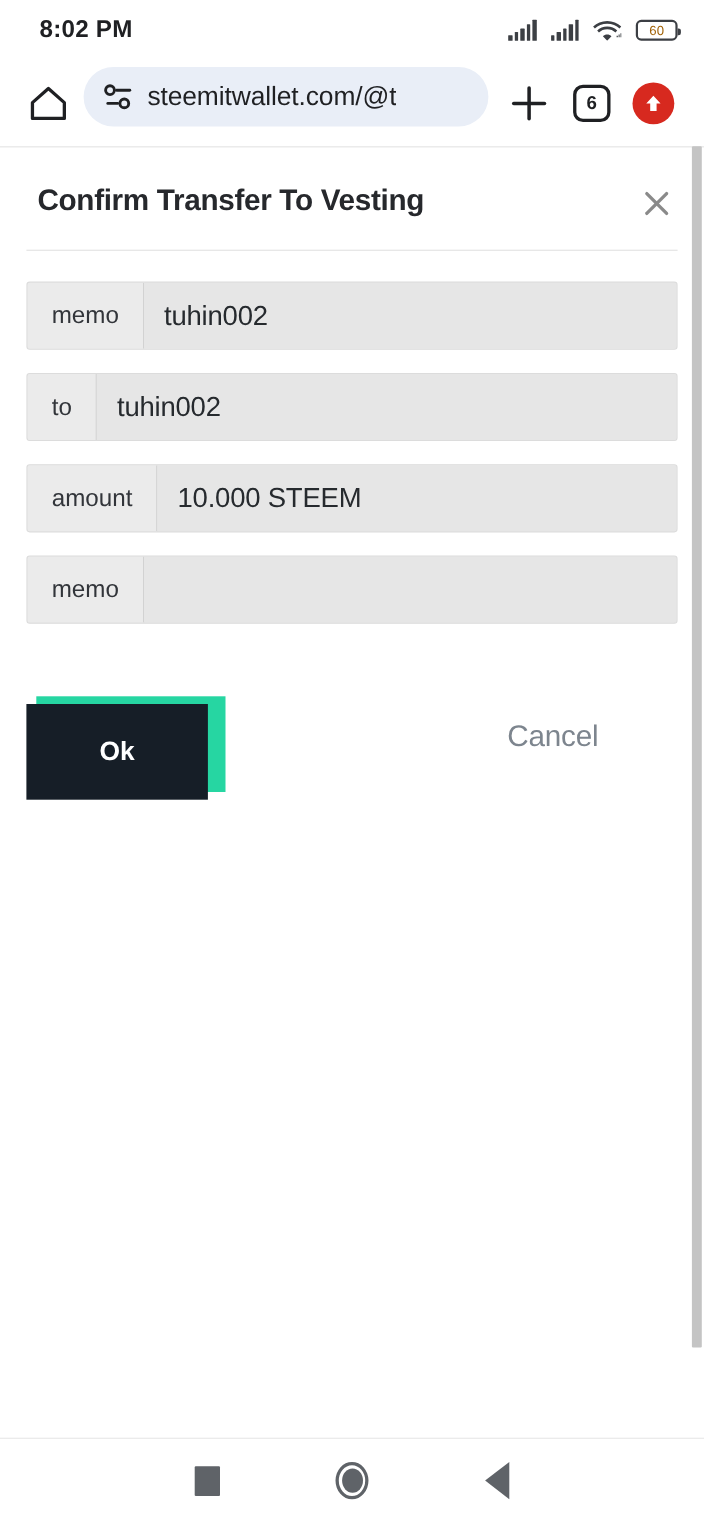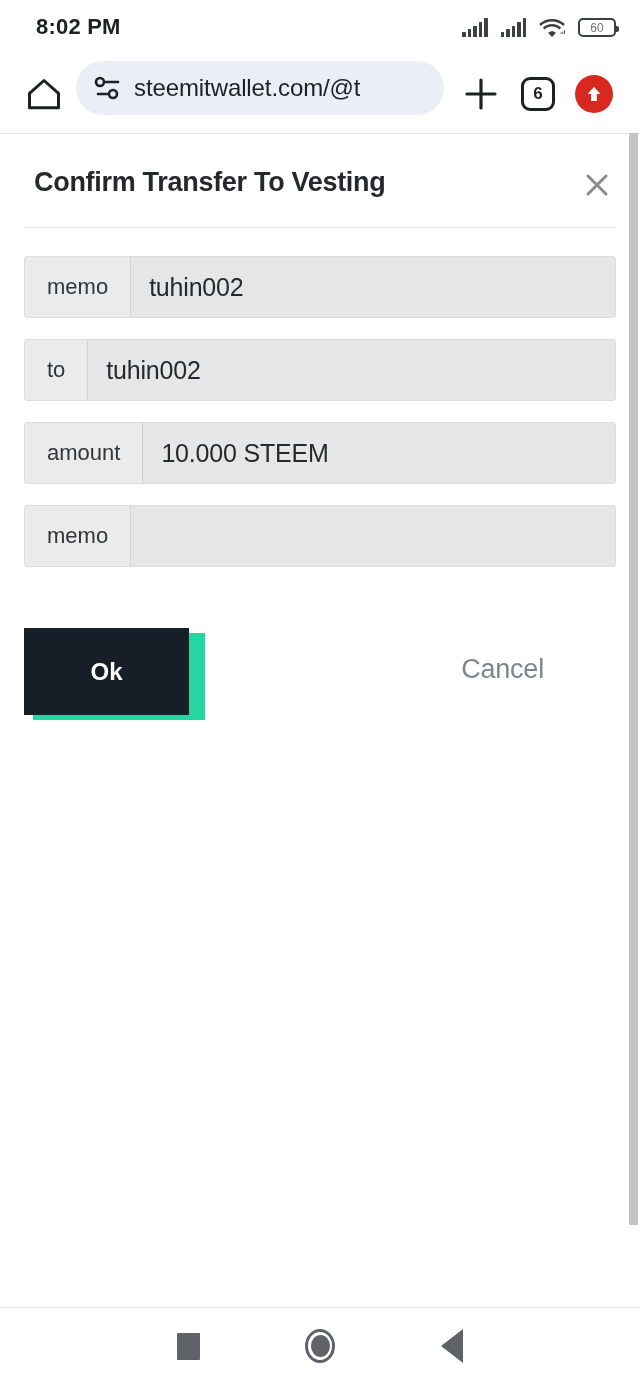--- a/index.html
+++ b/index.html
@@ -41,21 +41,21 @@
   .wifi-ico { width: 26px; height: 20px; display:block; }
   .batt {
     width: 38px; height: 19px; border: 2px solid #3c3f44;
     border-radius: 5px; position: relative;
     display: flex; align-items: center; justify-content: center;
   }
   .batt::after {
     content: ""; position: absolute; right: -5px; top: 6px;
     width: 3px; height: 6px; background: #3c3f44; border-radius: 0 2px 2px 0;
   }
-  .batt span { font-size: 12px; font-weight: 500; color: #737373; line-height: 1; }
+  .batt span { font-size: 12px; font-weight: 500; color: #a16207; line-height: 1; }
 
   
   .toolbar {
     position: absolute; top: 54px; left: 0;
     width: 640px; height: 79px;
     display: flex; align-items: center;
     background: #ffffff;
     padding: 0 18px 0 16px;
     gap: 0;
   }
@@ -131,21 +131,21 @@
   .actions {
     display: flex; align-items: center;
     padding: 36px 24px 0 24px;
   }
   .ok-wrap { position: relative; width: 172px; height: 96px; }
   .ok-shadow {
     position: absolute; left: 9px; top: 9px;
     width: 172px; height: 87px; background: #26d6a2;
   }
   .ok-btn {
-    position: absolute; left: 0; top: 4px;
+    position: absolute; left: 0; top: 16px;
     width: 165px; height: 87px;
     background: #161e27; border: 0; cursor: pointer;
     display: flex; align-items: center; justify-content: center;
     font-family: "Liberation Sans", sans-serif;
     font-size: 24px; font-weight: bold; color: #ffffff;
   }
   .cancel-btn {
     margin-left: auto; margin-right: 72px; margin-top: -6px;
     background: none; border: 0; cursor: pointer;
     font-family: "Liberation Sans", sans-serif;

